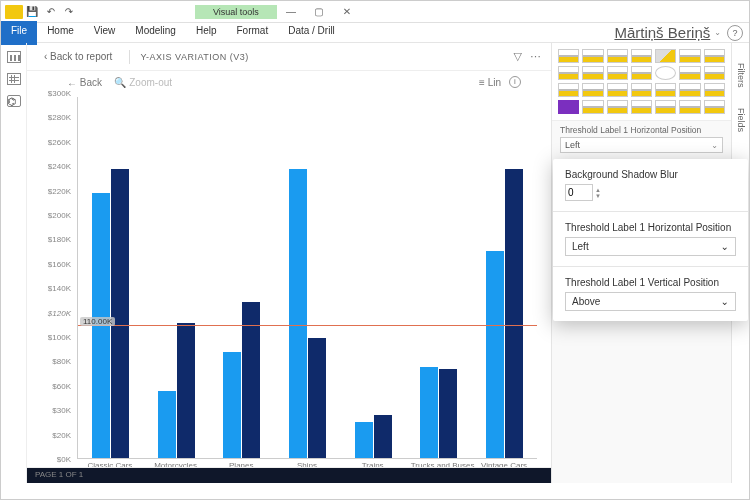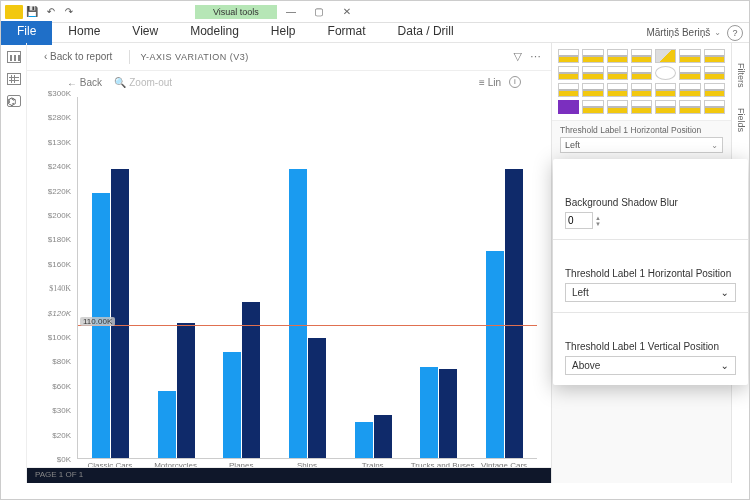--- a/index.html
+++ b/index.html
@@ -7,24 +7,24 @@
 .titlebar { height: 22px; display: flex; align-items: center; border-bottom: 1px solid #e0e0e0; }
 .titlebar .logo { width: 18px; height: 14px; background: #f2c80f; margin: 0 4px; border-radius: 1px; }
 .qat { display:flex; gap:6px; align-items:center; }
 .qat .ic { width:12px; height:12px; display:flex; align-items:center; justify-content:center; color:#555; font-size:10px; }
 .titlebar .vtoolwrap { margin-left: 120px; }
 .titlebar .vtool { background:#b6e6b6; padding:2px 18px; font-size:9px; color:#333; }
 .titlebar .wtitle { margin-left: 8px; color:#777; font-size:9px; flex:1; white-space:nowrap; overflow:hidden; }
 .titlebar .win { display:flex; }
 .titlebar .win div { width:28px; text-align:center; color:#666; font-size:10px; }
 .menubar { height: 20px; display:flex; align-items:center; border-bottom:1px solid #e5e5e5; }
-.menubar .tab { padding:0 16px; font-size:12px; color:#333; height:24px; line-height:20px; }
+.menubar .tab { padding:0 10px; font-size:10px; color:#333; height:24px; line-height:20px; }
 .menubar .tab.active { background:#1f6fc8; color:#fff; }
 .menubar .spacer { flex:1; }
-.menubar .user { font-size:10px; color:#555; padding-right:4px; }
+.menubar .user { font-size:15px; color:#555; padding-right:4px;text-decoration:underline; }
 .menubar .help { width:16px; height:16px; border:1px solid #999; border-radius:50%; text-align:center; line-height:14px; font-size:9px; color:#666; margin:0 6px; }
 .content { display:flex; height:440px; }
 .sidebar { width:26px; border-right:1px solid #eee; display:flex; flex-direction:column; align-items:center; gap:10px; padding-top:8px; }
 .sidebar .sic { width:14px; height:12px; border:1px solid #888; position:relative; }
 .sidebar .sic.bar::before { content:""; position:absolute; left:2px; bottom:1px; width:2px; height:6px; background:#888; box-shadow:4px 0 0 #888, 8px 0 0 #888; }
 .sidebar .sic.grid::before { content:""; position:absolute; inset:1px; background:linear-gradient(#888,#888) left 33%/100% 1px no-repeat,linear-gradient(#888,#888) left 66%/100% 1px no-repeat,linear-gradient(#888,#888) 33% top/1px 100% no-repeat,linear-gradient(#888,#888) 66% top/1px 100% no-repeat; }
 .main { flex:1; display:flex; flex-direction:column; position:relative; }
 .crumb { height:28px; display:flex; align-items:center; gap:10px; padding:0 10px; border-bottom:1px solid #eee; }
 .crumb .back { font-size:10px; color:#666; padding:2px 6px; border:1px solid transparent; }
 .crumb .back::before { content:"‹ "; }
@@ -58,21 +58,21 @@
 .gallery .g.sel { background:#7b2fbf; border-color:#7b2fbf; }
 .fieldprops { flex:1; overflow:hidden; font-size:9px; color:#555; padding:4px 8px; }
 .fp-row { margin-bottom:6px; }
 .fp-row .lbl { font-size:8.5px; color:#666; margin-bottom:2px; }
 .fp-row .val { border:1px solid #ccc; background:#fff; padding:2px 4px; font-size:9px; display:flex; justify-content:space-between; align-items:center; }
 .fp-row .val .chev { color:#888; font-size:8px; }
 .fp-row .spin { width:40px; padding:1px 2px; }
 .sidestrip { width:18px; border-left:1px solid #e5e5e5; display:flex; flex-direction:column; align-items:center; padding-top:20px; background:#fff; }
 .sidestrip .vtxt { writing-mode:vertical-rl; font-size:9px; color:#666; margin-bottom:20px; }
 .floating { position:absolute; top:158px; left:552px; width:195px; background:#fff; box-shadow:0 4px 20px rgba(0,0,0,0.25); border-radius:2px; padding:10px 12px; z-index:50; }
-.floating .frow { margin-bottom:10px;margin-top:28px; }
+.floating .frow { margin-bottom:10px; }
 .floating .flbl { font-size:10px; color:#333; margin-bottom:4px; }
 .floating .fval { border:1px solid #ccc; padding:3px 6px; font-size:10px; display:flex; justify-content:space-between; align-items:center; }
 .floating .spin { width:44px; display:flex; align-items:center; }
 .floating .spin input { width:28px; border:1px solid #ccc; padding:2px; font-size:10px; }
 .floating .spin .ud { display:flex; flex-direction:column; font-size:6px; line-height:6px; color:#888; margin-left:2px; }
 .status { position:absolute; bottom:0; left:0; right:0; height:16px; border-top:1px solid #eee; font-size:8px; color:#888; padding:2px 8px; background:#0f172a; }
 </style>
 </head>
 <body>
 
@@ -137,27 +137,27 @@
     <div class="chartwrap">
       <div class="chart">
         <div class="yaxis" id="yaxis">
             <div class="ylabel" style="bottom: 0%; margin-top: 25px;">$0K</div>
             <div class="ylabel" style="bottom: 6.66667%;">$20K</div>
             <div class="ylabel" style="bottom: 13.3333%;">$30K</div>
             <div class="ylabel" style="bottom: 20%;">$60K</div>
             <div class="ylabel" style="bottom: 26.6667%;">$80K</div>
             <div class="ylabel" style="bottom: 33.3333%;">$100K</div>
             <div class="ylabel" style="bottom: 40%; font-style: italic;">$120K</div>
-            <div class="ylabel" style="bottom: 46.6667%; font-family: Liberation Serif, serif;">$140K</div>
+            <div class="ylabel" style="bottom: 46.6667%;">$140K</div>
             <div class="ylabel" style="bottom: 53.3333%;">$160K</div>
             <div class="ylabel" style="bottom: 60%;">$180K</div>
             <div class="ylabel" style="bottom: 66.6667%;">$200K</div>
             <div class="ylabel" style="bottom: 73.3333%;">$220K</div>
             <div class="ylabel" style="bottom: 80%;">$240K</div>
-            <div class="ylabel" style="bottom: 86.6667%;">$130K</div>
+            <div class="ylabel" style="bottom: 86.6667%;">$260K</div>
             <div class="ylabel" style="bottom: 93.3333%;">$280K</div>
             <div class="ylabel" style="bottom: 100%;">$300K</div>
           </div>
         <div class="plot" id="plot">
           <div class="bars" id="bars">
               <div class="group">
                 <div class="bar a" style="height: 73.3333%;"></div>
                 <div class="bar b" style="height: 80%;"></div>
               </div>
               <div class="group">

